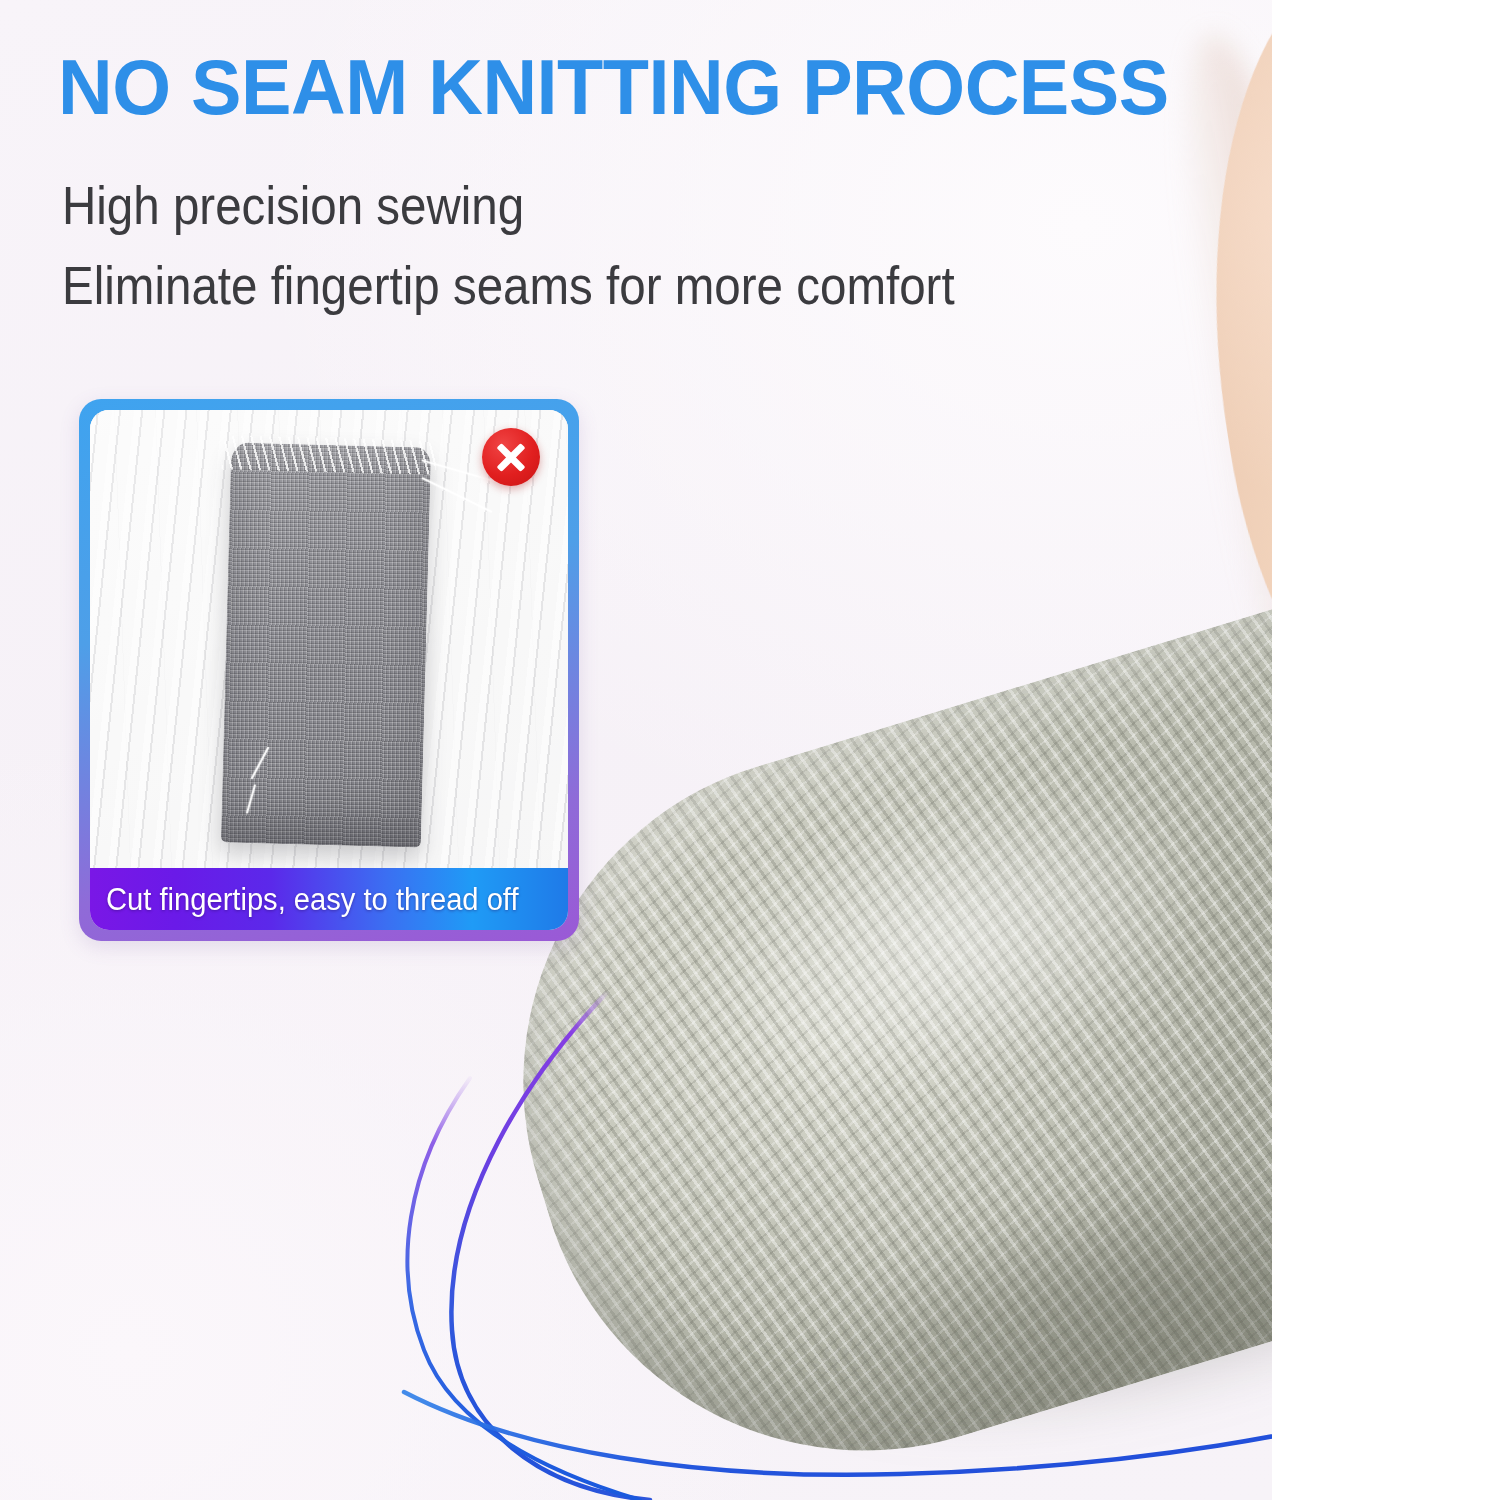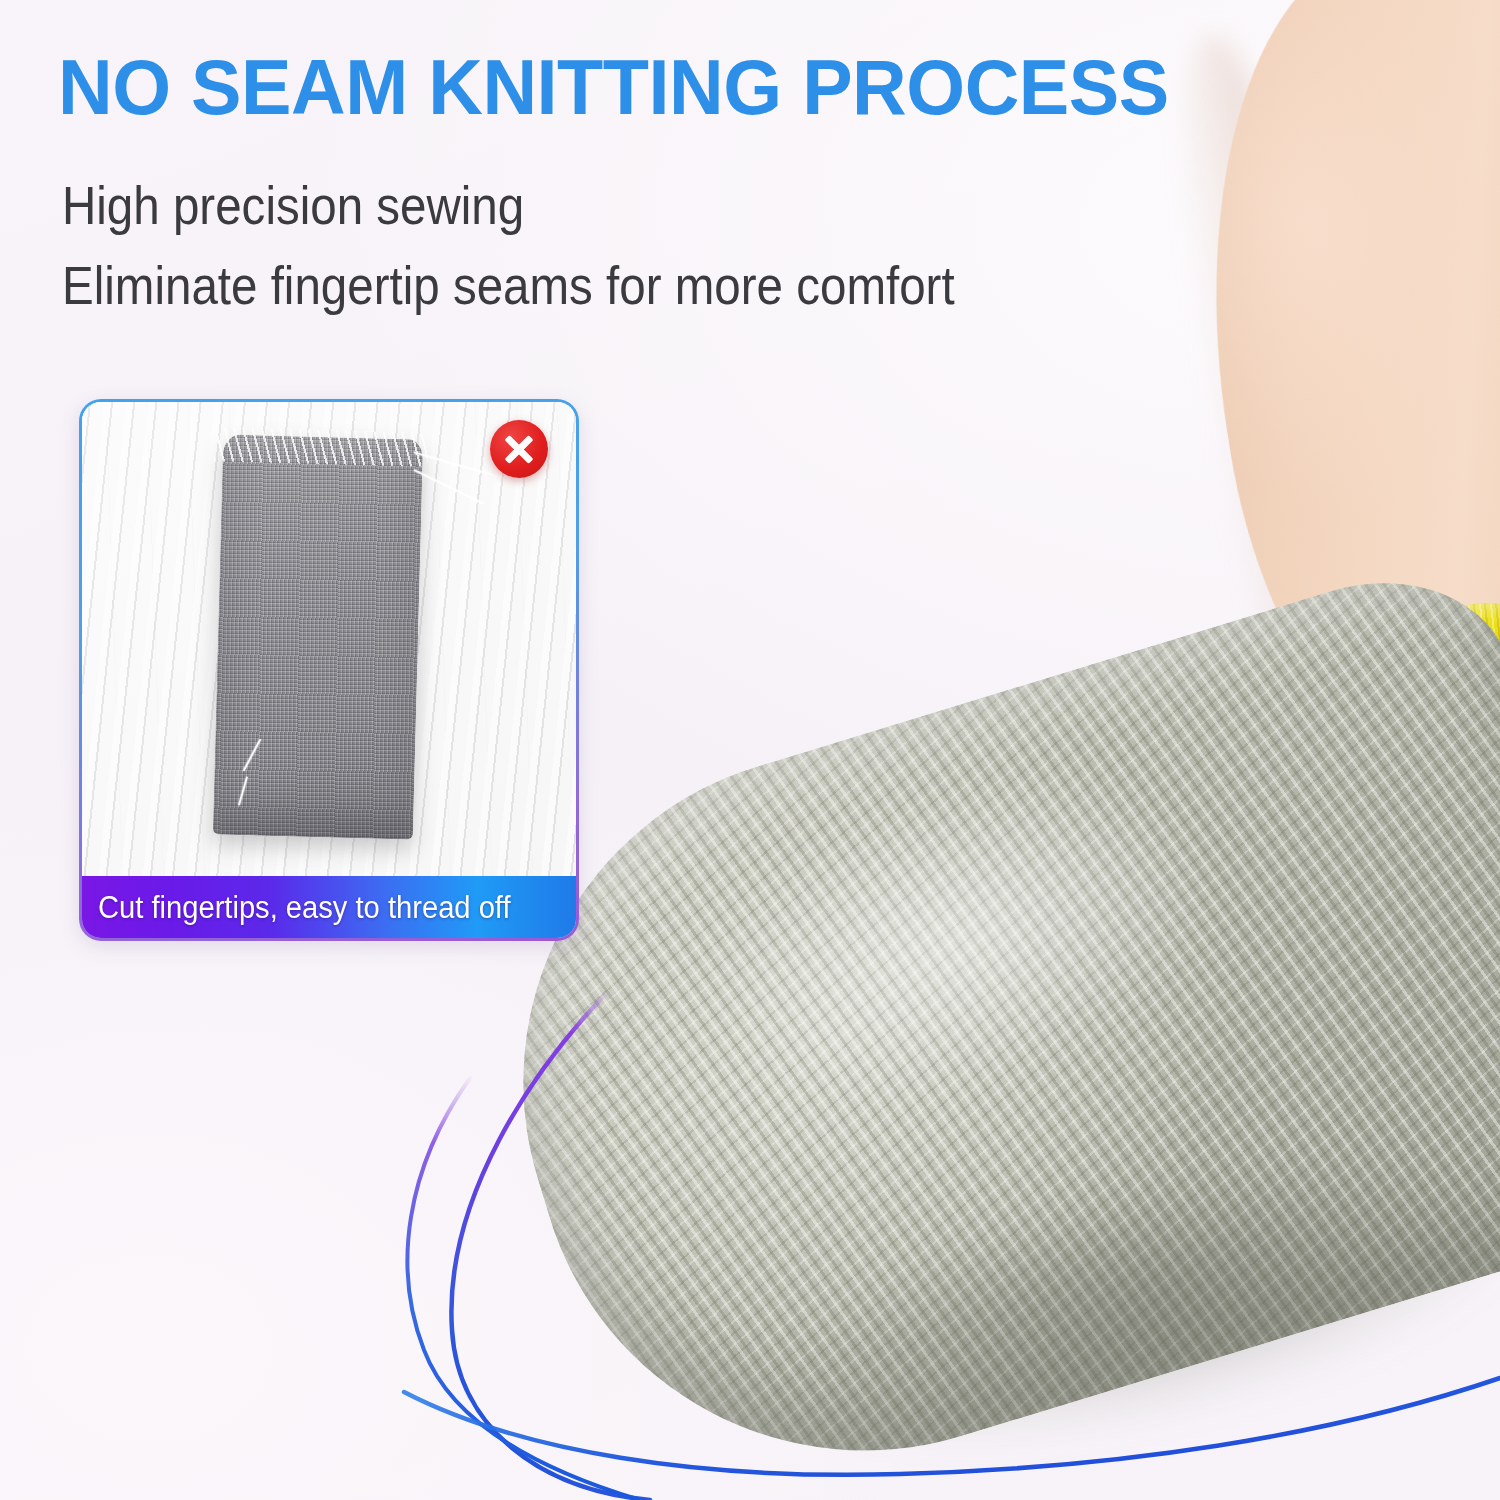--- a/index.html
+++ b/index.html
@@ -2,21 +2,21 @@
 <html><head>
 <meta charset="utf-8">
 <style>
   html, body {
     margin: 0;
     padding: 0;
     background: #ffffff;
   }
   #stage {
     position: relative;
-    width: 1500px;
+    width: 1272px;
     height: 1500px;
     overflow: hidden;
     background: #f7f2f8;
     font-family: "Liberation Sans", sans-serif;
   }
 
   
   .bg-wash {
     position: absolute;
     inset: 0;
@@ -166,21 +166,21 @@
   }
 
   
   .inset-card {
     position: absolute;
     left: 79px;
     top: 399px;
     width: 500px;
     height: 542px;
     border-radius: 22px;
-    padding: 3px;
+    padding: 11px;
     box-sizing: border-box;
     background: linear-gradient(168deg, #3fa3ef 0%, #4e9fe8 38%, #8f6bd8 78%, #9a59d6 100%);
     box-shadow: 0 6px 20px rgba(120,90,160,0.16);
   }
   .inset-inner {
     position: relative;
     width: 100%;
     height: 100%;
     border-radius: 19px;
     overflow: hidden;

